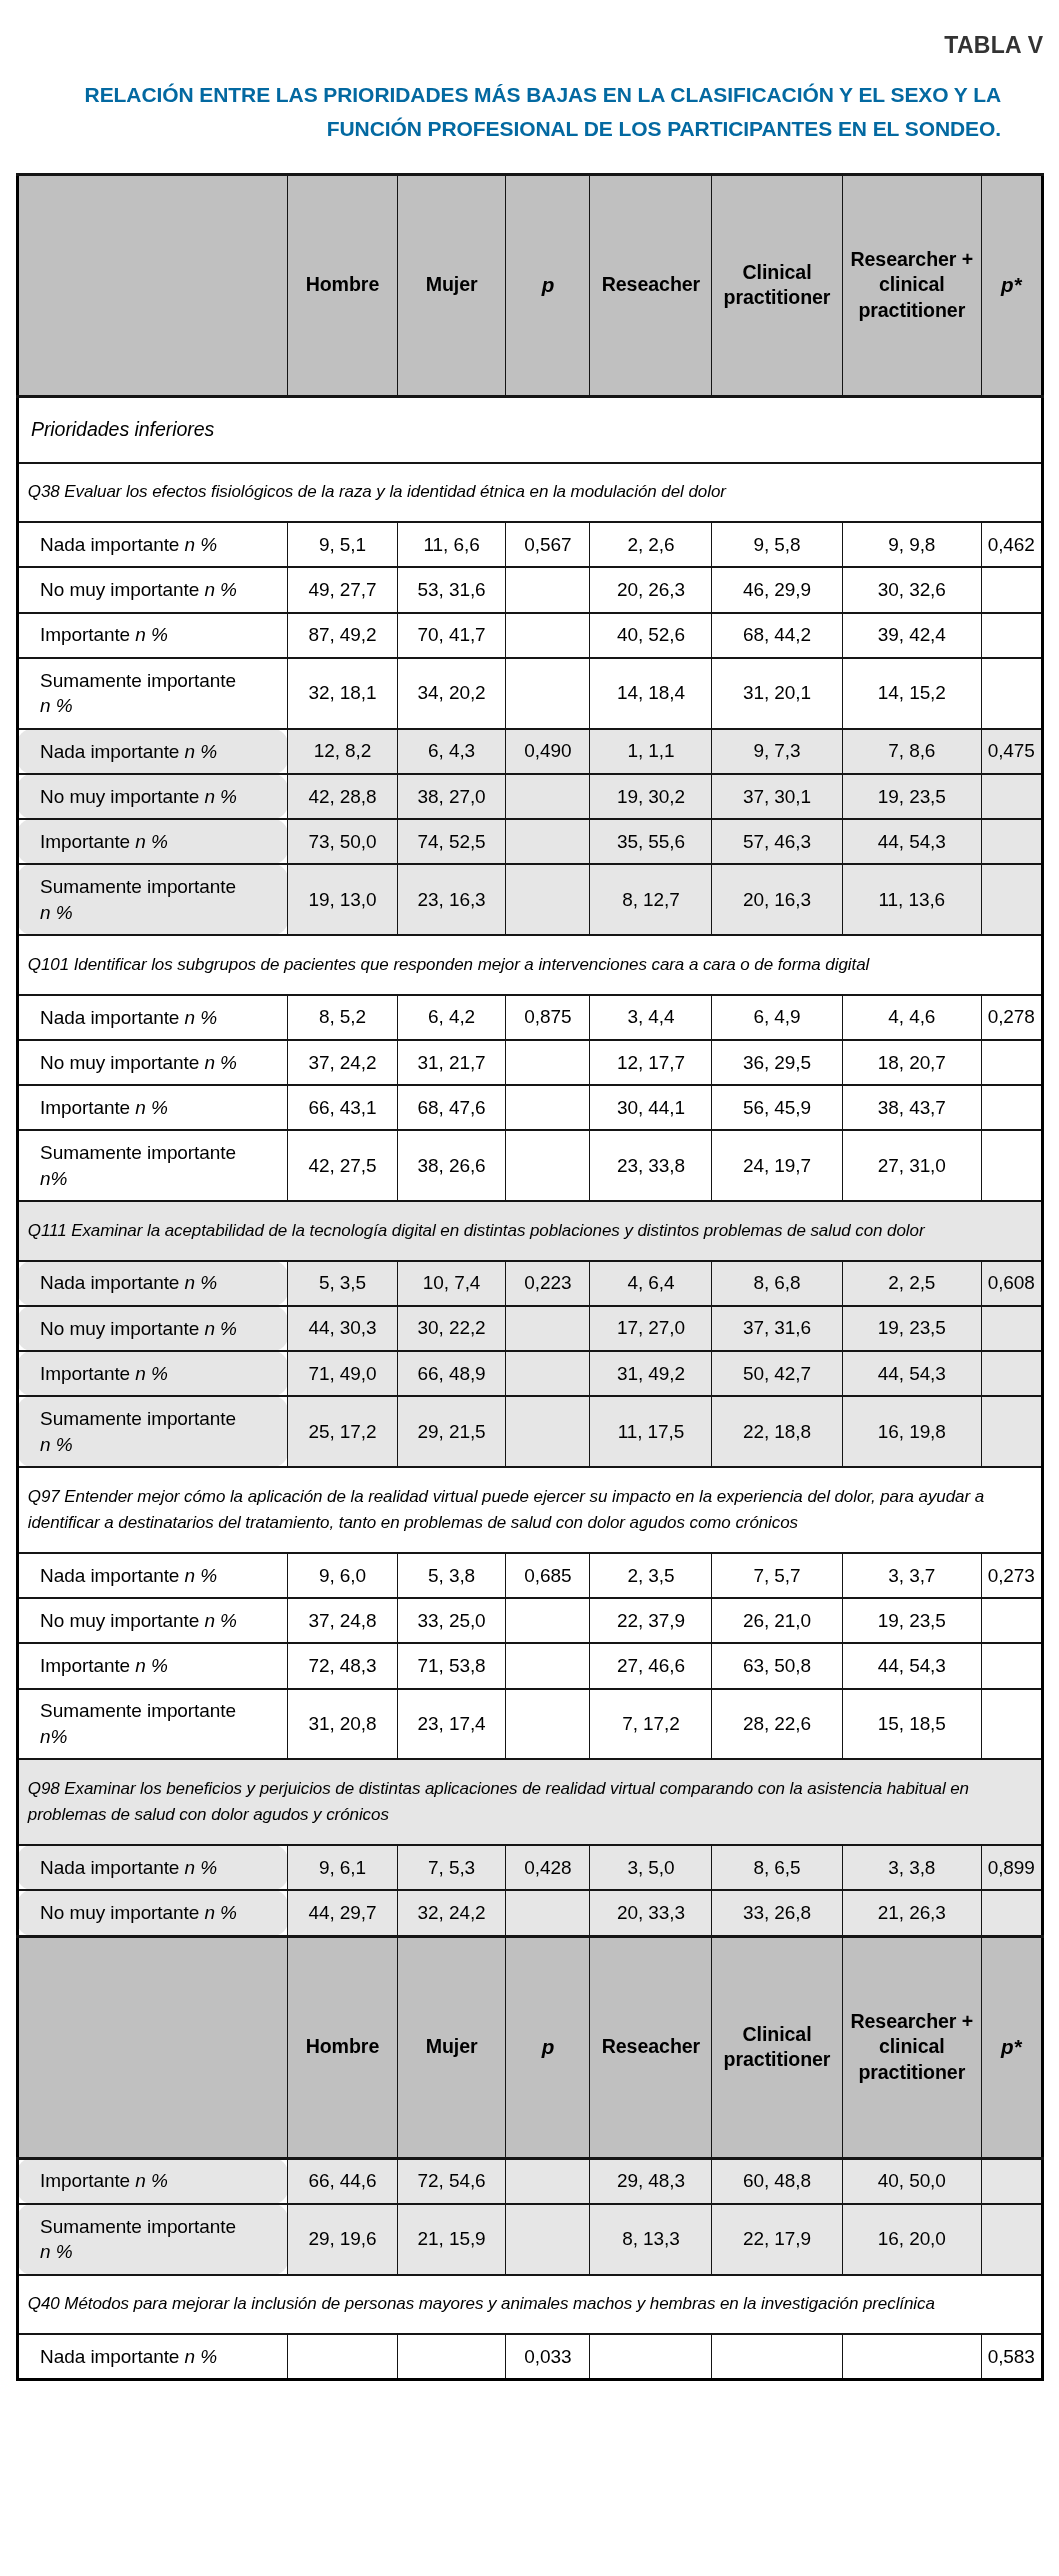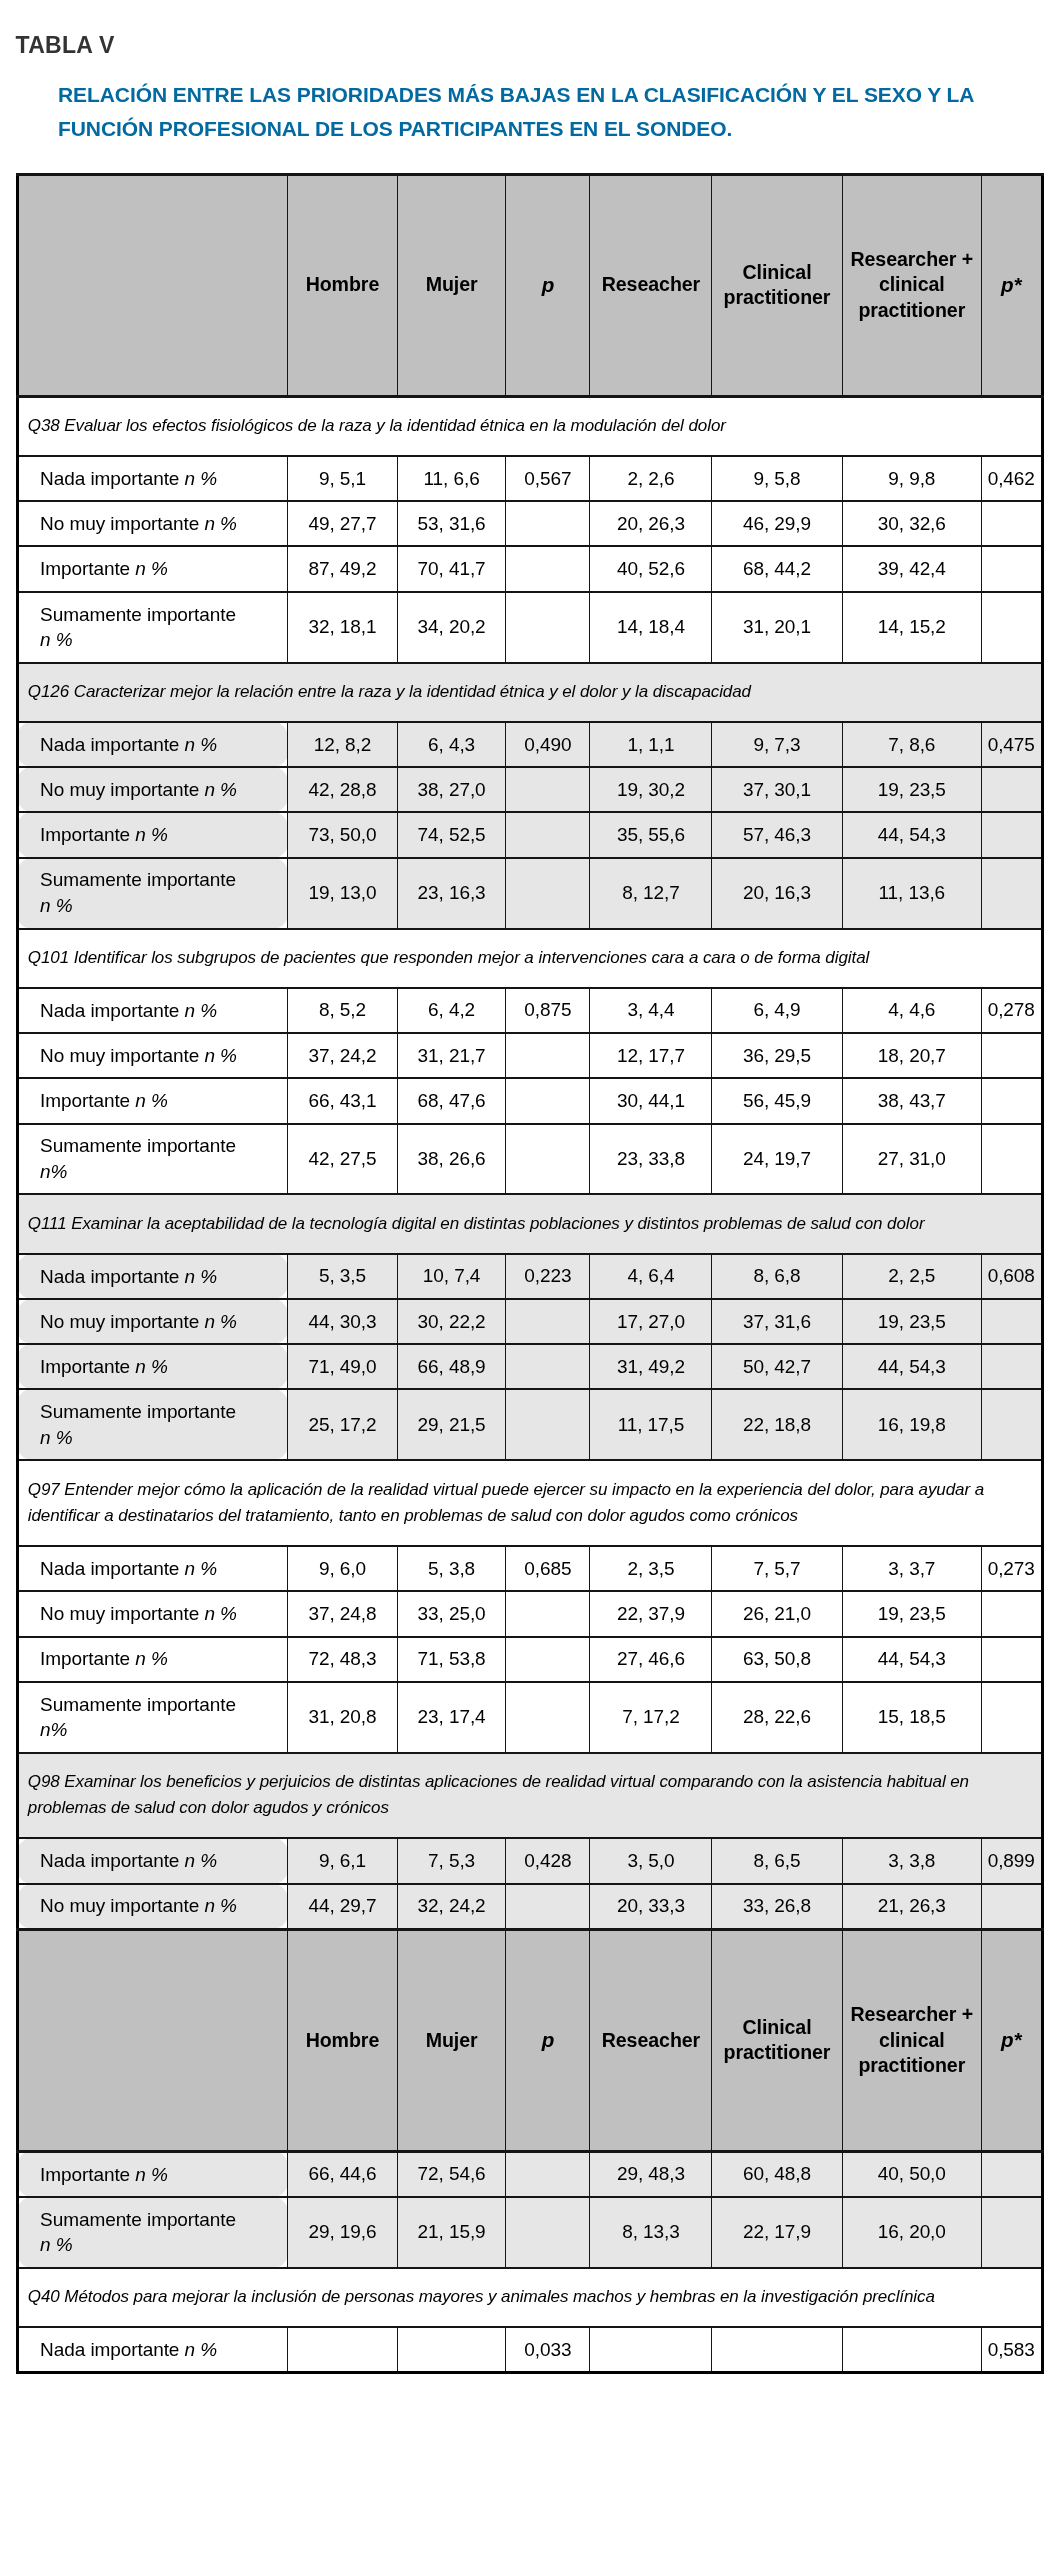--- a/index.html
+++ b/index.html
@@ -2,21 +2,21 @@
 <html style="font-size:8.2px"><head>
 <meta charset="utf-8">
 <style>
   html,body { margin:0; padding:0; background:#ffffff; }
   .page {
     width:1059px; box-sizing:border-box;
     padding:13.4px 15.5px 15.5px 15.5px;
     font-family:"Liberation Sans", sans-serif;
     color:#000; letter-spacing:-0.01em;
   }
-  .title-block { text-align:left; padding:18.5px 0 27px 0; }
+  .title-block { text-align:right; padding:18.5px 0 27px 0; }
   .table-label { font-weight:bold; font-size:23px; color:#333; margin-bottom:19.6px; letter-spacing:0.3px; }
   .table-title { font-weight:bold; font-size:21px; line-height:1.6; max-width:943px; margin:0 auto; color:#0369a1; }
 
   table.results { border-collapse:collapse; table-layout:fixed; width:1028px; border:3.6px solid #000; }
   td, th { border:1px solid #151515; border-top-width:2.6px; border-bottom-width:2.6px; box-sizing:border-box; }
 
   tr.colhead th {
     background:#c0c0c0; font-weight:bold; font-size:19.6px; line-height:1.3;
     text-align:center; vertical-align:middle; padding:12.4px 4.1px; height:222px;
     border-top-width:3.6px; border-bottom-width:3.6px;
@@ -58,20 +58,23 @@
           <th></th>
           <th>Hombre</th>
           <th>Mujer</th>
           <th class="ital">p</th>
           <th>Reseacher</th>
           <th>Clinical practitioner</th>
           <th>Researcher + clinical practitioner</th>
           <th class="ital">p*</th>
         </tr>
         <tr class="plain">
+          <td colspan="8" class="note">Prioridades inferiores</td>
+        </tr>
+        <tr class="plain">
           <td colspan="8" class="section">Q38 Evaluar los efectos fisiológicos de la raza y la identidad étnica en la modulación del dolor</td>
         </tr>
         <tr class="plain">
           <td class="rowlabel"><span>Nada importante</span> <i class="unit">n %</i></td>
           <td class="num">9, 5,1</td>
           <td class="num">11, 6,6</td>
           <td class="num">0,567</td>
           <td class="num">2, 2,6</td>
           <td class="num">9, 5,8</td>
           <td class="num">9, 9,8</td>
@@ -99,23 +102,20 @@
         </tr>
         <tr class="plain">
           <td class="rowlabel"><span>Sumamente importante</span> <i class="unit">n %</i></td>
           <td class="num">32, 18,1</td>
           <td class="num">34, 20,2</td>
           <td class="num"></td>
           <td class="num">14, 18,4</td>
           <td class="num">31, 20,1</td>
           <td class="num">14, 15,2</td>
           <td class="num"></td>
-        </tr>
-        <tr class="shade">
-          <td colspan="8" class="section">Q126 Caracterizar mejor la relación entre la raza y la identidad étnica y el dolor y la discapacidad</td>
         </tr>
         <tr class="shade">
           <td class="rowlabel"><span>Nada importante</span> <i class="unit">n %</i></td>
           <td class="num">12, 8,2</td>
           <td class="num">6, 4,3</td>
           <td class="num">0,490</td>
           <td class="num">1, 1,1</td>
           <td class="num">9, 7,3</td>
           <td class="num">7, 8,6</td>
           <td class="num">0,475</td>

